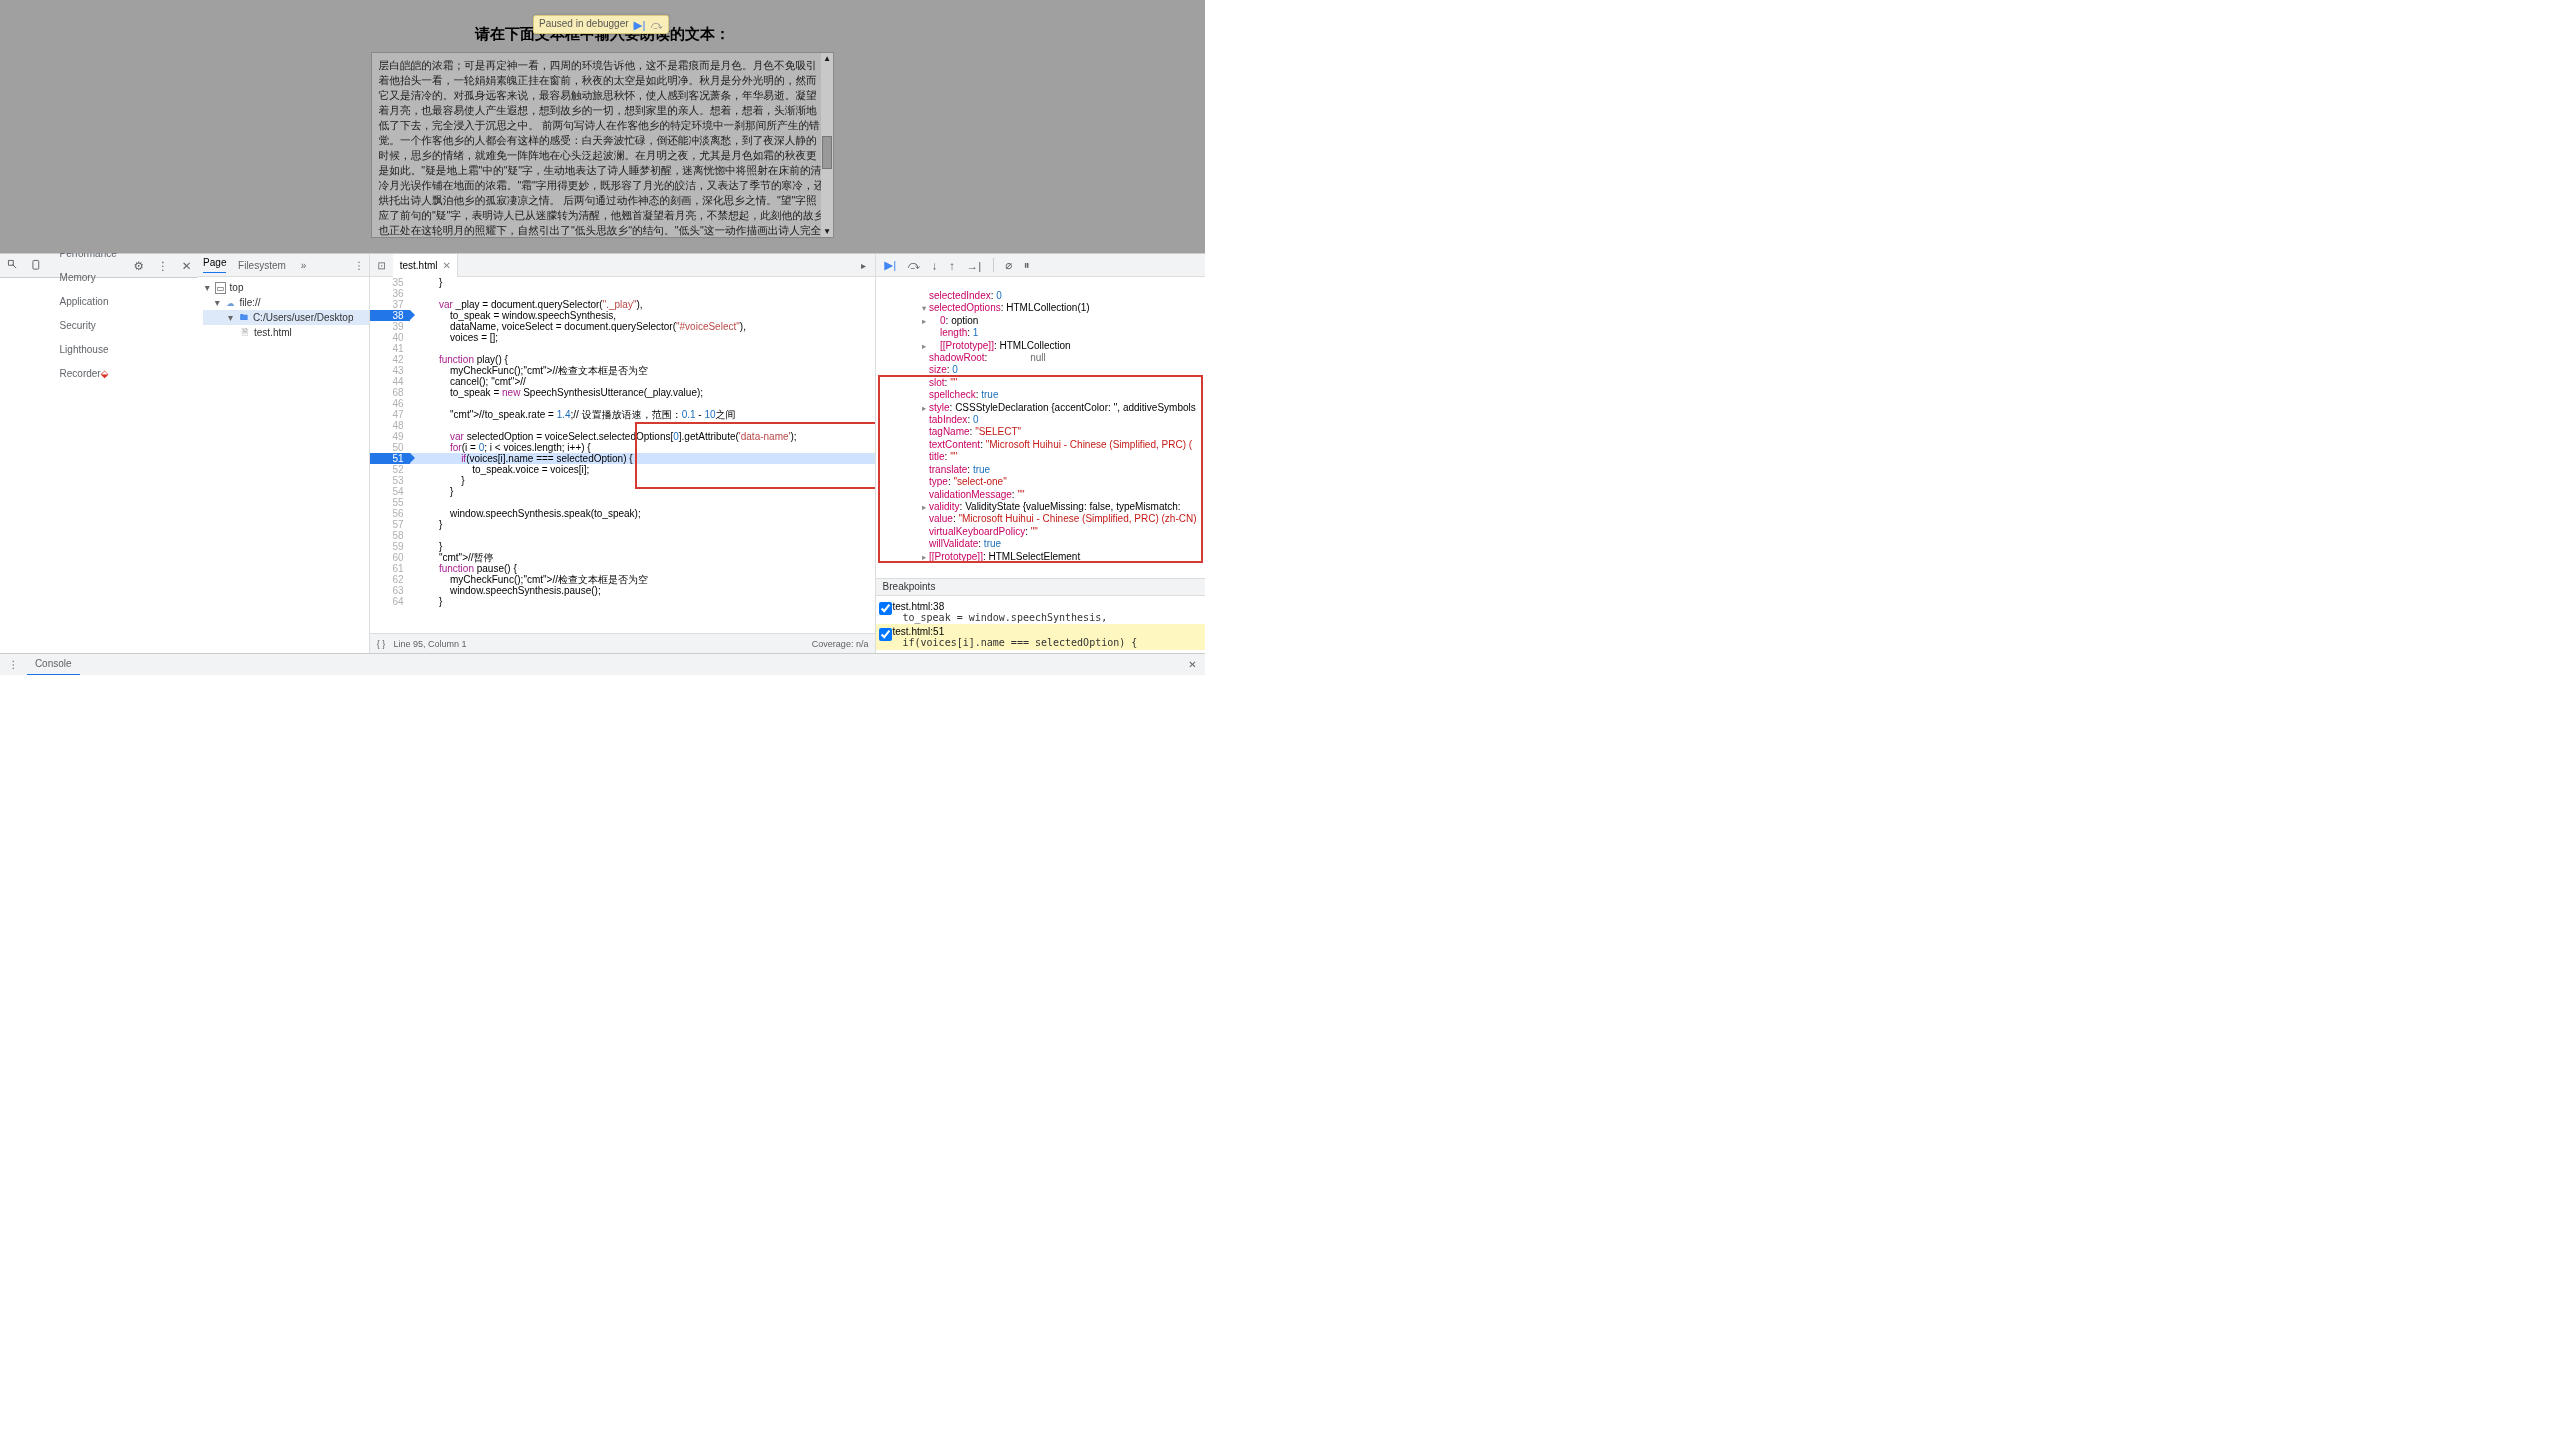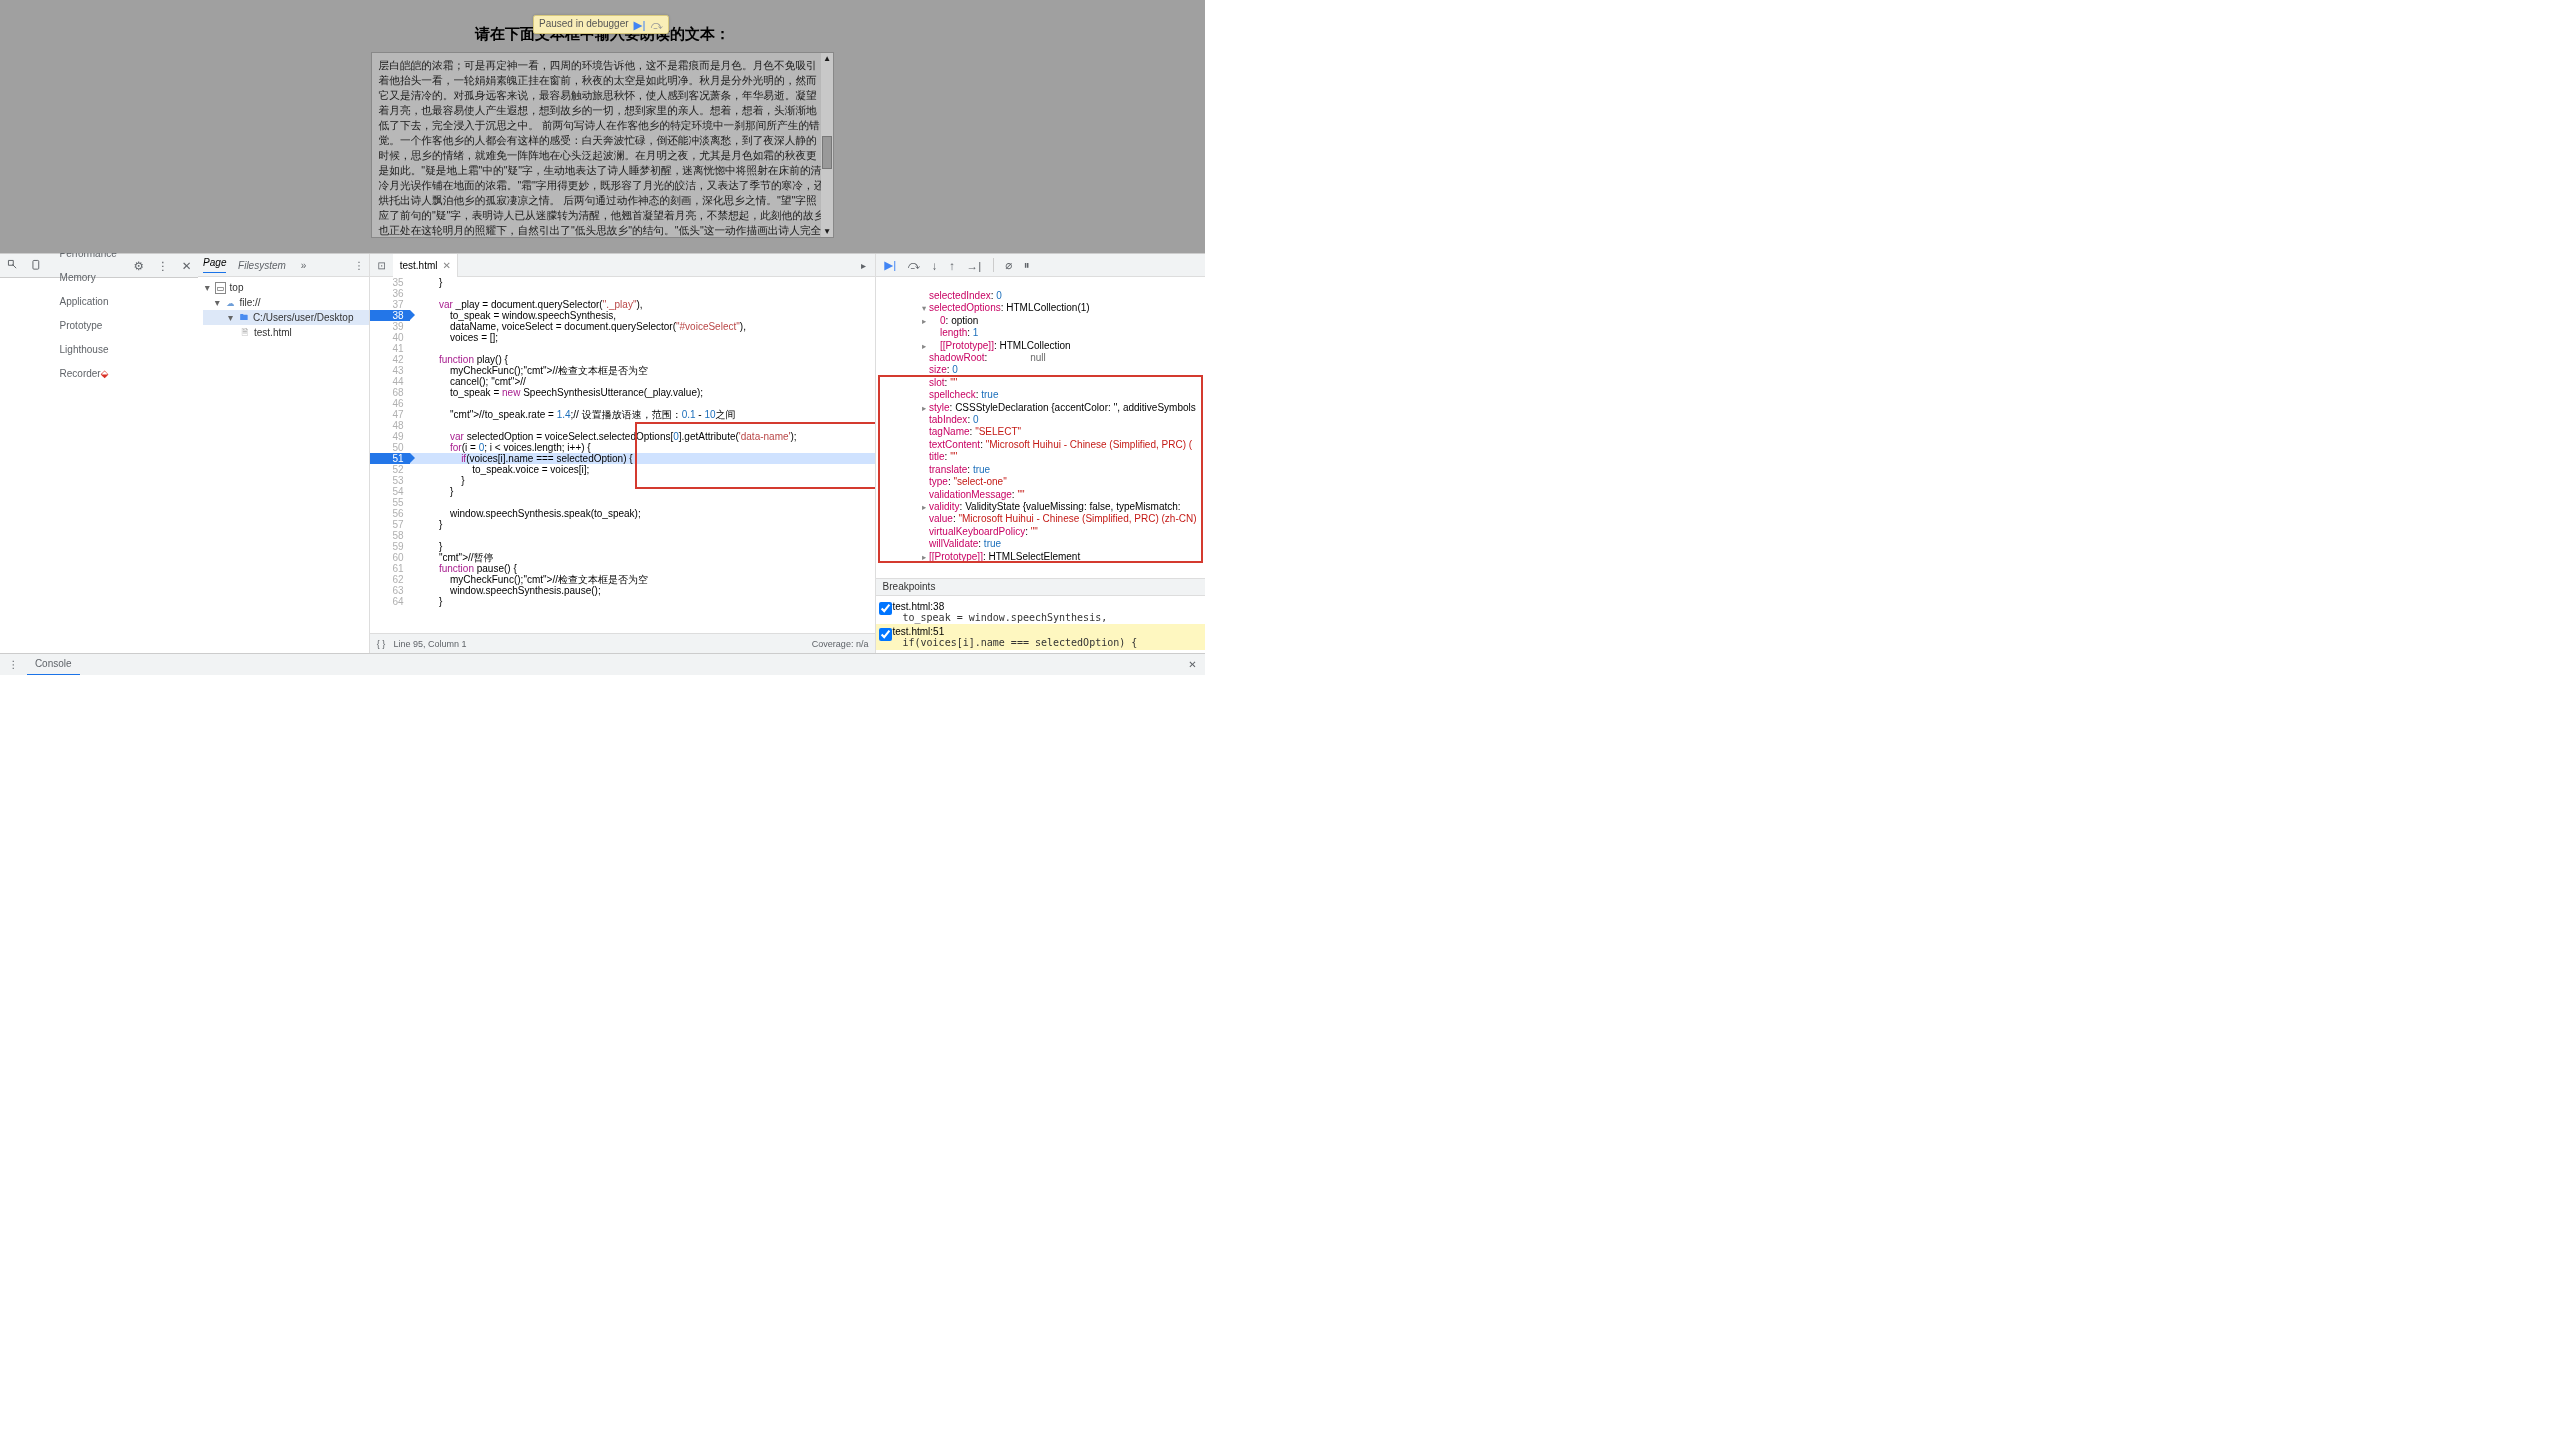--- a/index.html
+++ b/index.html
@@ -40,21 +40,21 @@
     .tabbar .tab { padding: 0 10px; height: 24px; display: flex; align-items: center; color: #5f6368; }
     .tabbar .tab.active { color: #1a73e8; border-bottom: 1.7px solid #1a73e8; background: #fff; }
     .tabbar .spacer { flex: 1; }
 
     .workarea { flex: 1; display: flex; min-height: 0; }
 
     
     .nav { width: 172px; border-right: 0.8px solid #ddd; display: flex; flex-direction: column; }
     .nav-tabs { height: 23px; background: #f1f3f4; display: flex; align-items: center; padding: 0 5px; gap: 11.6px; font-size: 10px; border-bottom: 0.8px solid #ddd; }
     .nav-tabs .nt.active { color: #000; border-bottom: 1.7px solid #1a73e8; padding-bottom: 3.3px; }
-    .nav-tabs .nt { color: #5f6368; font-style: italic; }
+    .nav-tabs .nt { color: #5f6368; }
     .nav-tabs .more { margin-left: 3.3px; color: #5f6368; }
     .nav-tabs .kebab { margin-left: auto; color: #5f6368; }
     .tree { padding: 3.3px 0 0 5px; font-size: 10px; color: #333; }
     .tree .row { display: flex; align-items: center; gap: 3.3px; padding: 1.7px 1.7px; }
     .tree .row.sel { background: #dde8f8; }
     .tree .indent1 { padding-left: 11.6px; }
     .tree .indent2 { padding-left: 25px; }
     .tree .indent3 { padding-left: 36px; }
     .tri { display: inline-block; width: 6.6px; color: #666; }
     .ficon { width: 11.6px; height: 11.6px; display: inline-flex; align-items: center; justify-content: center; font-size: 8.3px; }
@@ -173,21 +173,21 @@
         </svg>
     </span>
     <span id="tabs-host">
         <span class="tab">Elements</span>
         <span class="tab">Console</span>
         <span class="tab active">Sources</span>
         <span class="tab">Network</span>
         <span class="tab">Performance</span>
         <span class="tab">Memory</span>
         <span class="tab">Application</span>
-        <span class="tab">Prototype</span>
+        <span class="tab">Security</span>
         <span class="tab">Lighthouse</span>
         <span class="tab">Recorder<span style="color: rgb(217, 48, 37);"> ⬙</span></span>
       </span>
     <span class="spacer"></span>
     <span class="icon-btn">⚙</span>
     <span class="icon-btn">⋮</span>
     <span class="icon-btn">✕</span>
   </div>
 
   <div class="workarea">

